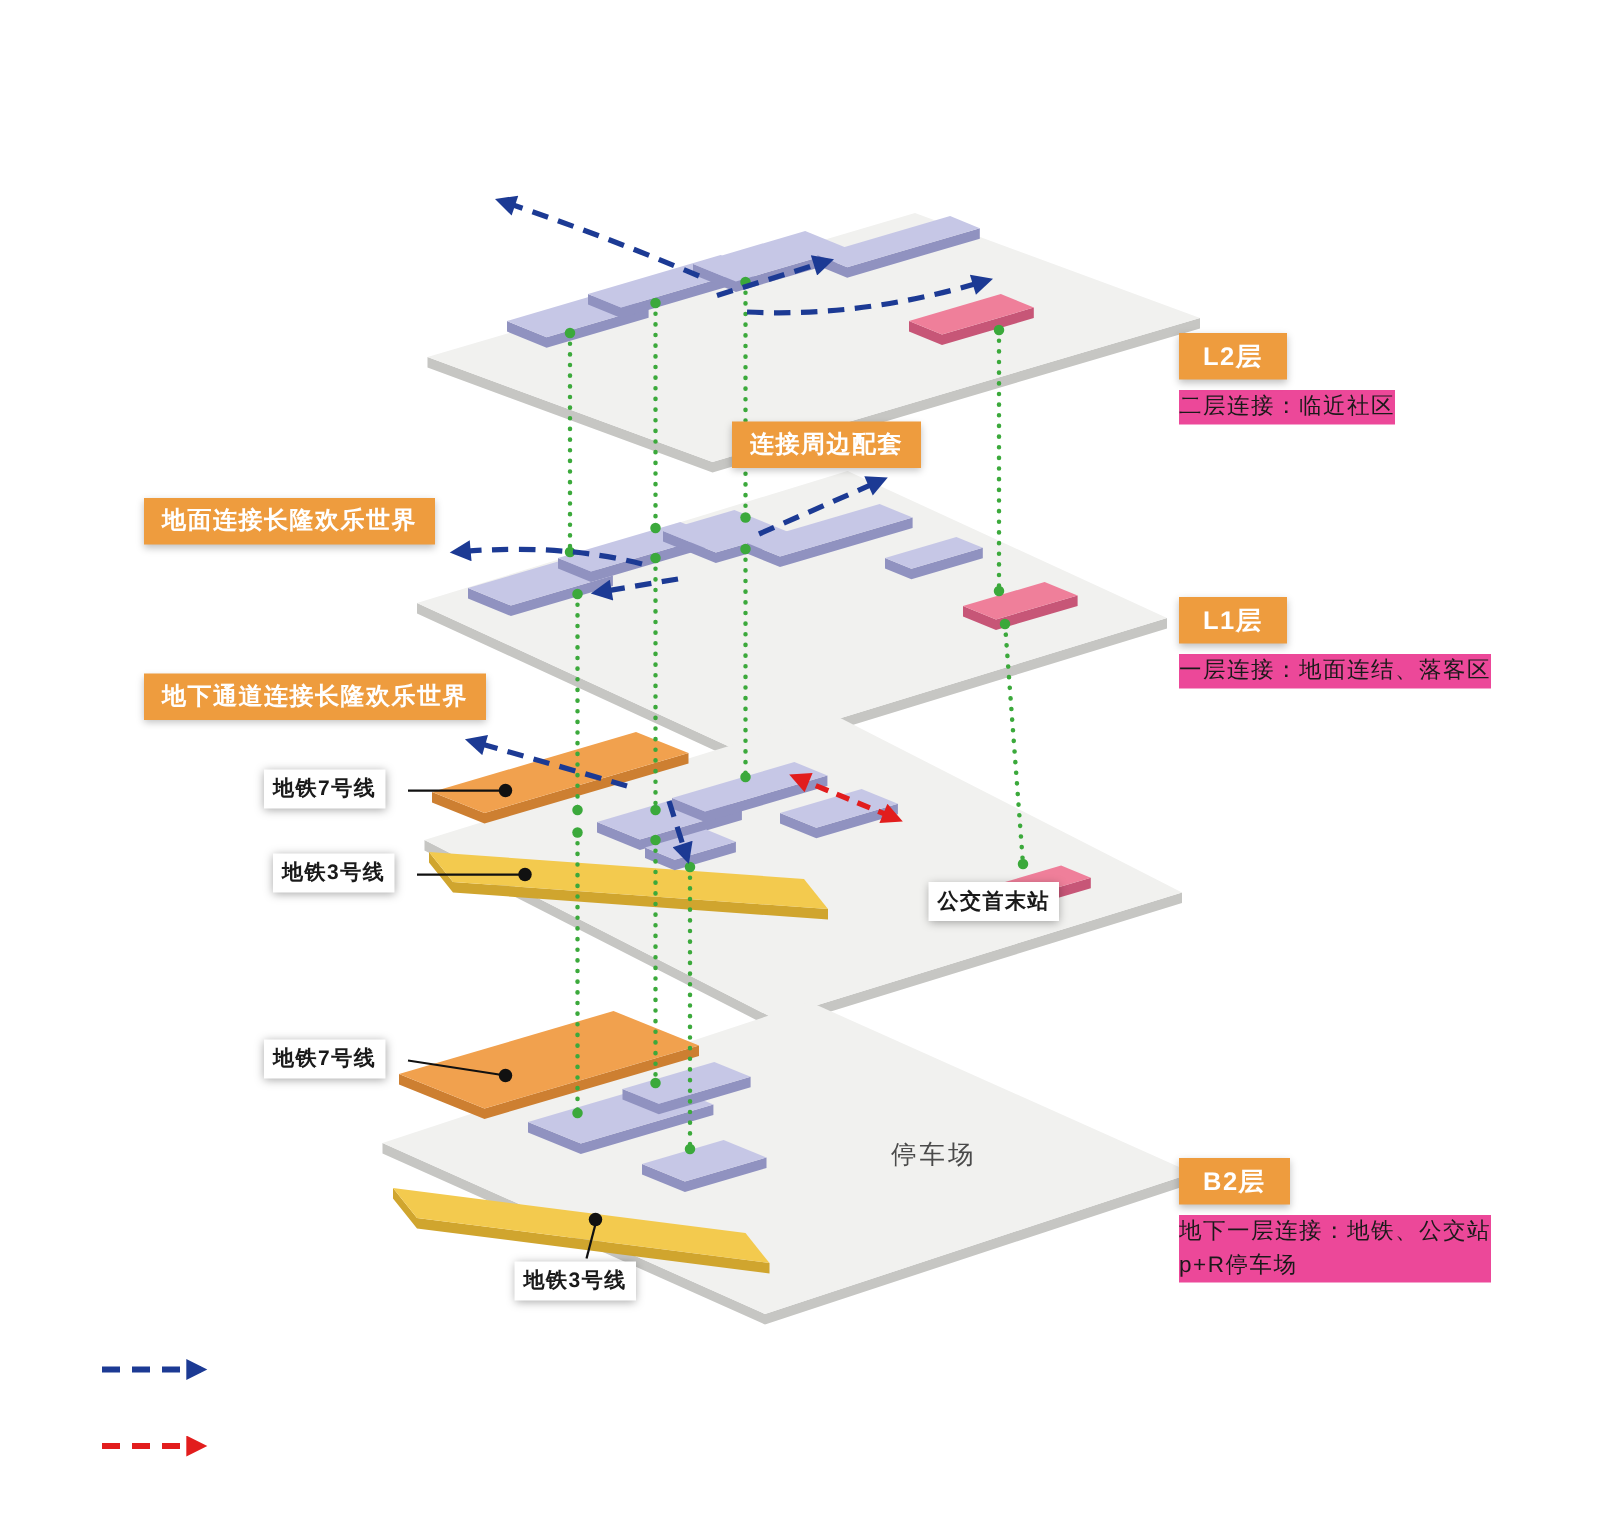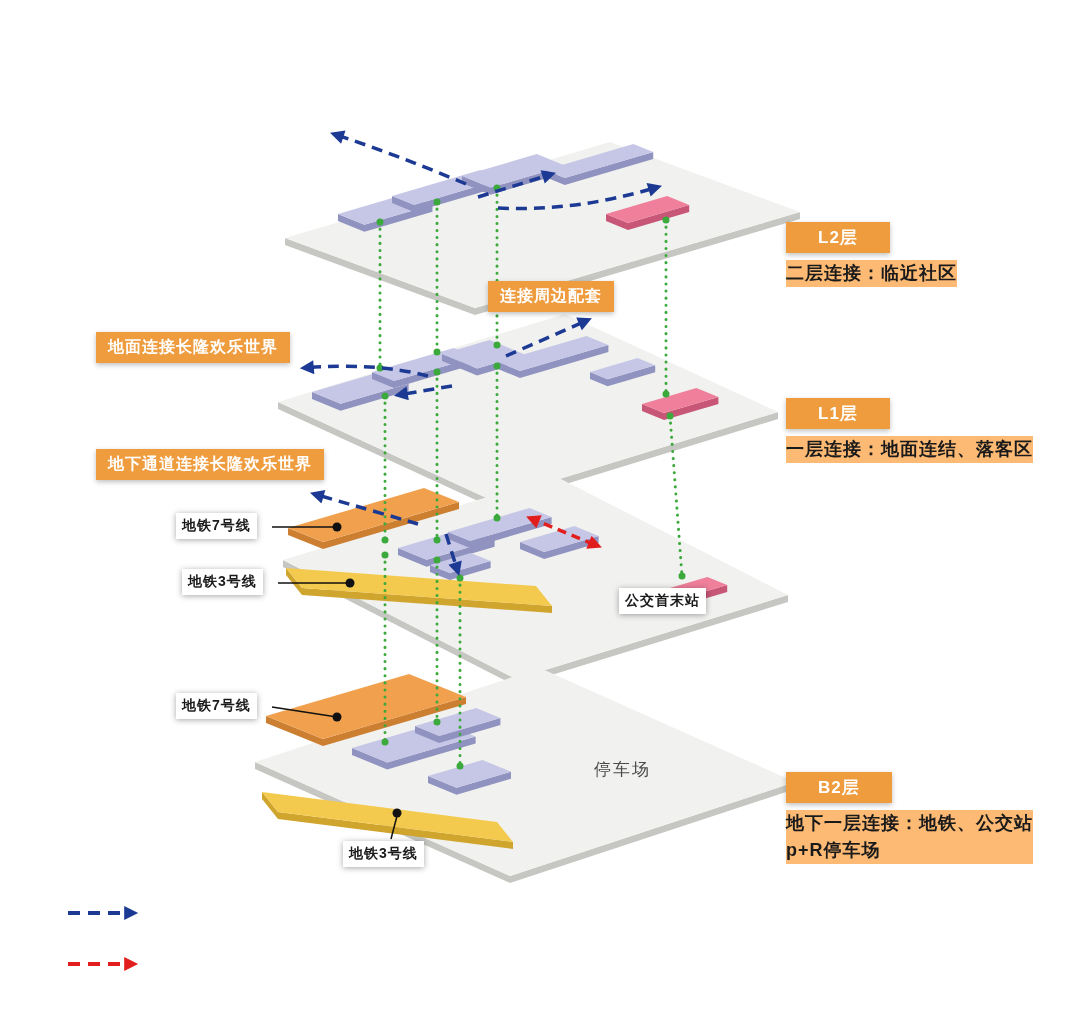--- a/index.html
+++ b/index.html
@@ -12,23 +12,23 @@
   #scene{position:absolute;left:0;top:0;}
   .hud{position:absolute;z-index:2;white-space:nowrap;}
   .olabel{
     background:var(--orange);color:#fff;font-weight:bold;font-size:16px;
     padding:5px 12px;box-shadow:0 2px 5px rgba(0,0,0,.25);letter-spacing:1px;
   }
   .wlabel{
     background:#fff;color:var(--ink);font-weight:bold;font-size:14px;
     padding:4px 6px;box-shadow:0 1px 6px rgba(0,0,0,.35);letter-spacing:1px;
   }
-  .lvltag .olabel{display:inline-block;font-size:17px;padding:4px 32px;}
+  .lvltag .olabel{display:inline-block;font-size:17px;padding:4px 16px;}
   .lvltag .ldesc{
-    margin-top:7px;background:#fdba74;font-weight:bold;font-size:18px;
+    margin-top:7px;background:#ec4899;font-weight:normal;font-size:15px;
     letter-spacing:1px;line-height:1.5;
   }
   .plain{font-weight:normal;font-size:17px;color:#4a4a4a;letter-spacing:2px;}
   .bflow{stroke:#1c3a94;stroke-width:3.5;fill:none;stroke-dasharray:11 7;marker-end:url(#arrB);}
   .rflow{stroke:#e21d1d;stroke-width:3.5;fill:none;stroke-dasharray:9 6;marker-end:url(#arrR);}
   .gline{stroke:#3ba93b;stroke-width:3;stroke-dasharray:0.1 7;stroke-linecap:round;}
   .leader{stroke:#111;stroke-width:1.5;}
 </style>
 </head>
 <body>

